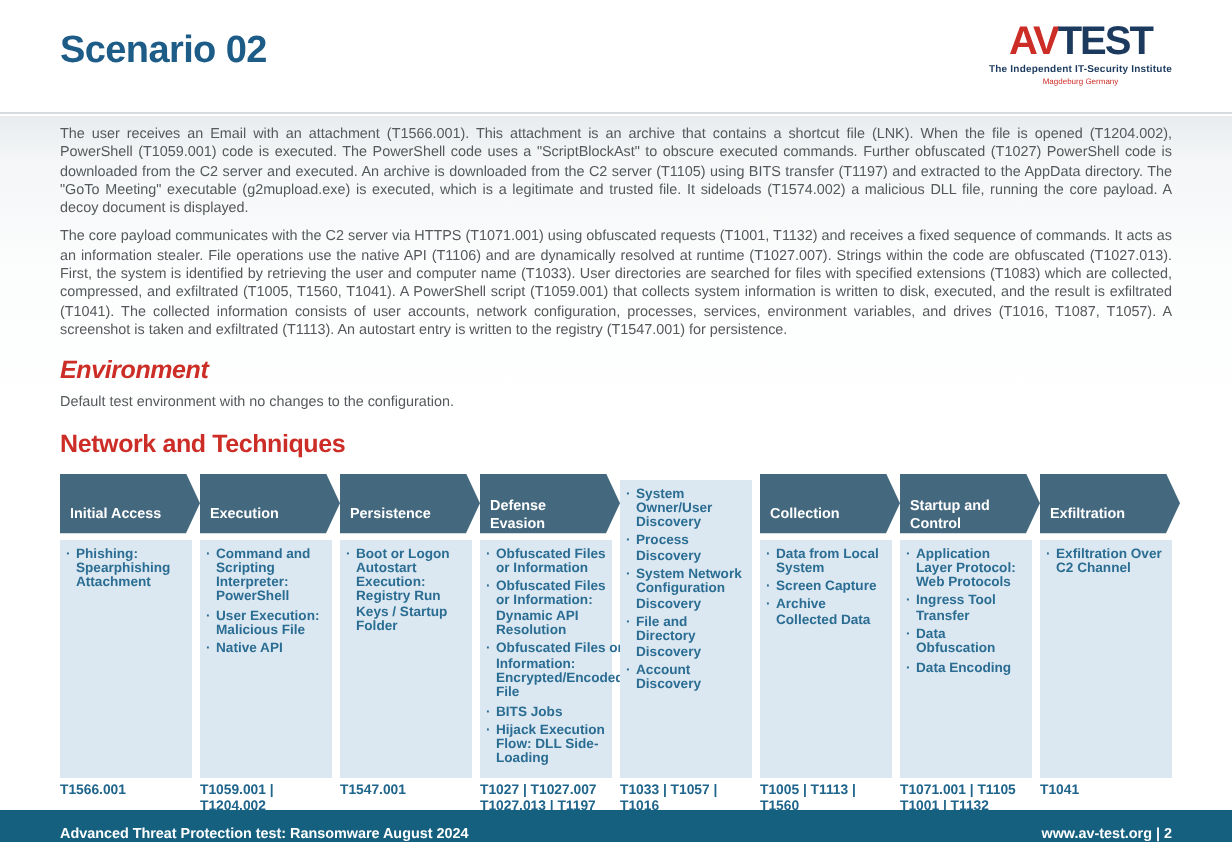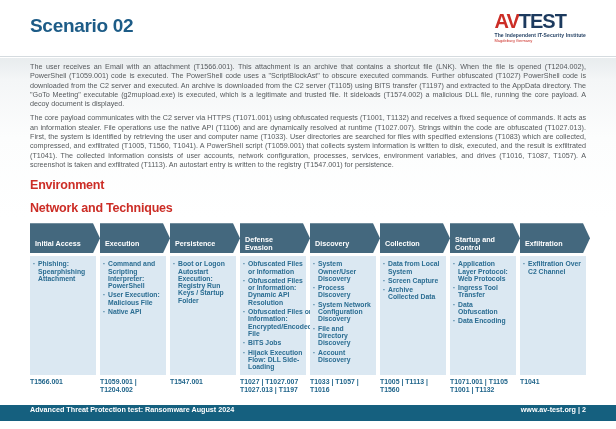--- a/index.html
+++ b/index.html
@@ -9,35 +9,35 @@
     width:616px; height:429px;
     background:#ffffff;
     font-family:"Liberation Sans", sans-serif;
     overflow:hidden;
   }
   .header { position:absolute; top:0; left:0; right:0; height:57px; background:#ffffff; border-bottom:1px solid #d5dbdf;padding-left:24px; }
   .page-title {
     position:absolute; top:15px; left:30px;
     font-size:19px; font-weight:bold; color:#1d5c87; letter-spacing:-0.3px;
   }
-  .logo { position:absolute; top:11px; right:30px; line-height:1; }
+  .logo { position:absolute; top:11px; right:30px; text-align:center; line-height:1; }
   .logo-word { font-size:20px; font-weight:900; letter-spacing:-1px; }
   .logo-av { color:#cc2d26; }
   .logo-test { color:#1c3a5e; }
   .logo-tagline { font-size:5px; font-weight:bold; color:#1c3a5e; margin-top:2px; letter-spacing:0.1px; }
   .logo-sub { font-size:4px; color:#cc2d26; margin-top:1px; }
 
   .content {
     position:absolute; top:58px; left:0; right:0; height:347px;
     padding:0 30px;
     background:linear-gradient(180deg,#e8ecee 0px,#f4f6f7 22px,#fcfdfd 80px,#ffffff 160px);
   }
   .section-heading { font-size:12.5px; font-weight:bold; color:#cc2d26; letter-spacing:-0.2px; }
   .h-desc { padding-top:12px; }
-  .h-env  { margin-top:9px; }
+  .h-env  { margin-top:9px;font-style:italic; }
   .h-tac  { margin-top:9px; }
   .body-text { font-size:7.2px; line-height:9.3px; color:#55595c; margin-top:4px; text-align:justify; }
   .body-text + .body-text { margin-top:5px; }
   .env-text { text-align:left; }
 
   .tactics-table { display:flex; align-items:stretch; margin-top:8px; }
   .tcol { flex:1 1 0; margin-right:4px; display:flex; flex-direction:column; min-width:0; }
   .tcol:last-child { margin-right:0; }
   .chev {
     height:30px; width:calc(100% + 4px);
@@ -54,21 +54,21 @@
     color:#2b6d92;
     font-size:6.8px; line-height:7.3px; font-weight:bold;
   }
   .bullet { display:flex; margin-bottom:2px; }
   .bullet .dot { width:5px; flex:0 0 5px; }
   .tids { height:26px; padding-top:3px; font-size:6.9px; line-height:8px; font-weight:bold; color:#1f648a; }
 
   .footerbar {
     position:absolute; top:405px; left:0; right:0; height:16px;
     background:#15607f; color:#ffffff;
-    display:flex; align-items:flex-start; justify-content:space-between;
+    display:flex; align-items:flex-end; justify-content:space-between;
     padding:0 30px; font-size:7.2px;
   }
   .footer-left { font-weight:bold; }
   .footer-right { font-weight:bold; }
 </style>
 </head>
 <body>
 
 <div class="header">
   <div class="page-title">Scenario 02</div>
@@ -77,20 +77,21 @@
     <div class="logo-tagline">The Independent IT-Security Institute</div>
     <div class="logo-sub">Magdeburg Germany</div>
   </div>
 </div>
 
 <div class="content">
   <div class="body-text">The user receives an Email with an attachment (T1566.001). This attachment is an archive that contains a shortcut file (LNK). When the file is opened (T1204.002), PowerShell (T1059.001) code is executed. The PowerShell code uses a "ScriptBlockAst" to obscure executed commands. Further obfuscated (T1027) PowerShell code is downloaded from the C2 server and executed. An archive is downloaded from the C2 server (T1105) using BITS transfer (T1197) and extracted to the AppData directory. The "GoTo Meeting" executable (g2mupload.exe) is executed, which is a legitimate and trusted file. It sideloads (T1574.002) a malicious DLL file, running the core payload. A decoy document is displayed.</div>
   <div class="body-text">The core payload communicates with the C2 server via HTTPS (T1071.001) using obfuscated requests (T1001, T1132) and receives a fixed sequence of commands. It acts as an information stealer. File operations use the native API (T1106) and are dynamically resolved at runtime (T1027.007). Strings within the code are obfuscated (T1027.013). First, the system is identified by retrieving the user and computer name (T1033). User directories are searched for files with specified extensions (T1083) which are collected, compressed, and exfiltrated (T1005, T1560, T1041). A PowerShell script (T1059.001) that collects system information is written to disk, executed, and the result is exfiltrated (T1041). The collected information consists of user accounts, network configuration, processes, services, environment variables, and drives (T1016, T1087, T1057). A screenshot is taken and exfiltrated (T1113). An autostart entry is written to the registry (T1547.001) for persistence.</div>
 
   <div class="section-heading h-env">Environment</div>
+  <div class="body-text env-text">Default test environment with no changes to the configuration.</div>
 
   <div class="section-heading h-tac">Network and Techniques</div>
   <div class="tactics-table">
       <div class="tcol">
         <div class="chev">Initial Access</div>
         <div class="tcell">
           <div class="bullet">
             <span class="dot">·</span>
             <span>Phishing: Spearphishing Attachment</span>
           </div>
@@ -154,21 +155,20 @@
             <span class="dot">·</span>
             <span>Hijack Execution Flow: DLL Side-Loading</span>
           </div>
         </div>
         <div class="tids">
           <div class="">T1027 | T1027.007</div>
           <div class="">T1027.013 | T1197</div>
         </div>
       </div>
       <div class="tcol">
-        <div class="chev">Discovery</div>
         <div class="tcell">
           <div class="bullet">
             <span class="dot">·</span>
             <span>System Owner/User Discovery</span>
           </div>
           <div class="bullet">
             <span class="dot">·</span>
             <span>Process Discovery</span>
           </div>
           <div class="bullet">

